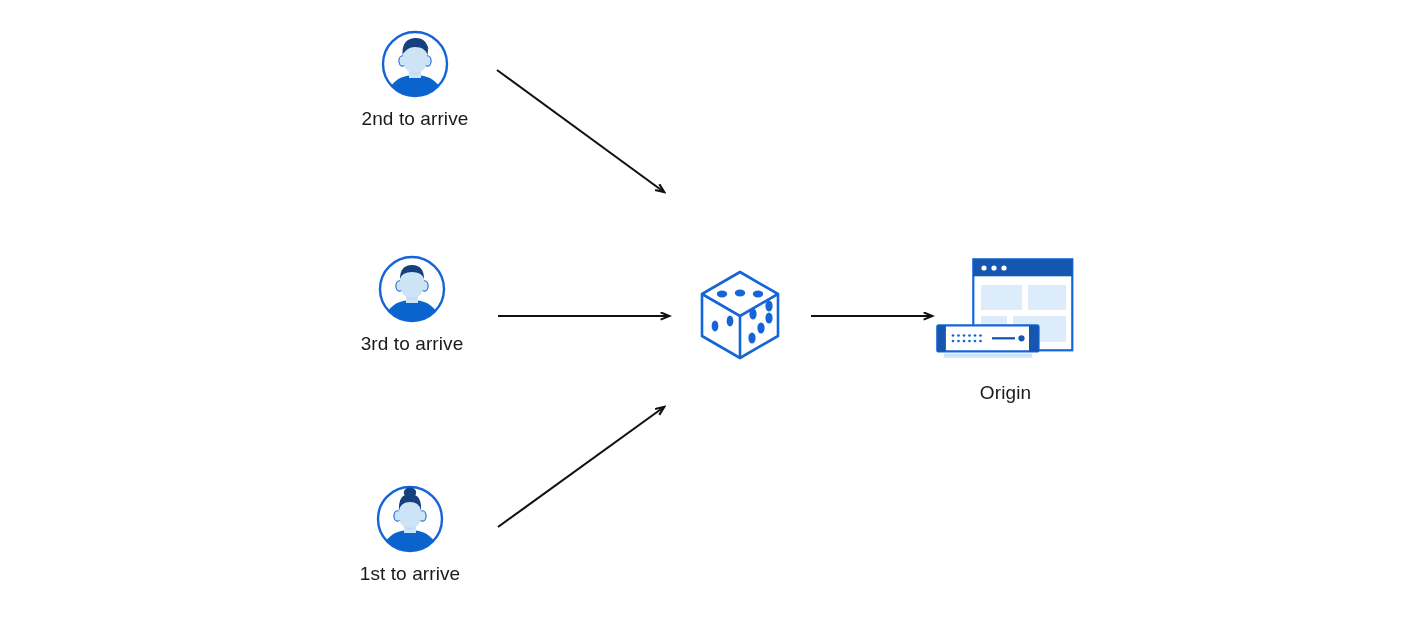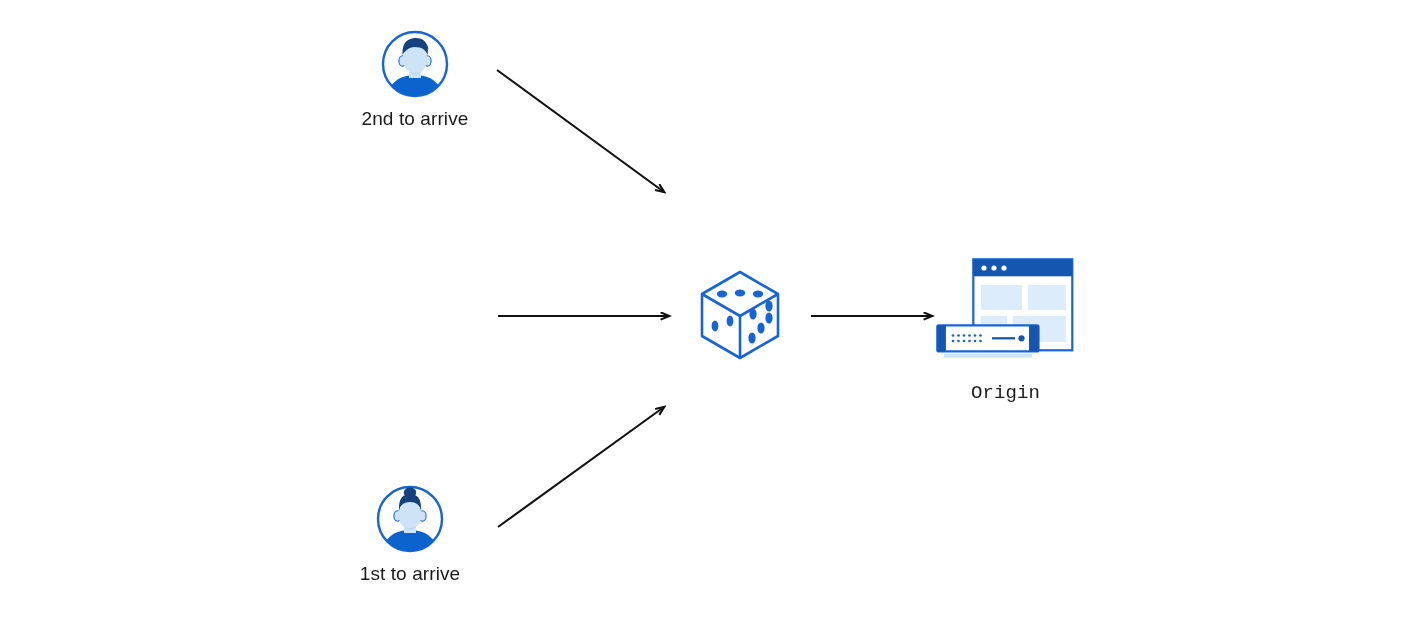--- a/index.html
+++ b/index.html
@@ -94,20 +94,42 @@
           <ellipse cx="48.5" cy="33" rx="3.6" ry="5.2" fill="#cde4f7" stroke="#1565d8" stroke-width="1.1"></ellipse>
           <path d="M24 29 q0 -17 12 -17 q12 0 12 17 q0 16 -12 16 q-12 0 -12 -16 Z" fill="#cde4f7"></path>
           <path d="M23.5 27 q-1 -16 12.5 -17 q9 -0.6 12 7 q1.5 4 0.6 10 q-2 -6 -8 -7.5 q-8 -2 -13 2.6 q-3 2.6 -4.1 4.9 Z" fill="#16407e"></path>
           <path d="M44 14.5 q5 1.5 5.5 7 q-3 -4 -7 -5.2 Z" fill="#16407e"></path>
         </g>
       </svg>
     </span>
     <span class="node-label">2nd to arrive</span>
   </div>
 
+  <div class="node" style="left:308px; top:253px; width:128px;">
+    <span class="icon-box">
+      <svg width="72" height="72" viewBox="0 0 72 72" xmlns="http://www.w3.org/2000/svg">
+        <defs>
+            <clipPath id="c2">
+              <circle cx="36" cy="36" r="32"></circle>
+            </clipPath>
+          </defs>
+        <circle cx="36" cy="36" r="32" fill="#ffffff" stroke="#1565d8" stroke-width="2.4"></circle>
+        <g clip-path="url(#c2)">
+          <path d="M36 47 C16 47 8 60 6 74 L66 74 C64 60 56 47 36 47 Z" fill="#0b63ce"></path>
+          <path d="M30 40 h12 v10 h-12 z" fill="#cde4f7"></path>
+          <path d="M30 44 q6 5 12 0 v-5 h-12 z" fill="#b6d8f2"></path>
+          <ellipse cx="23.5" cy="33" rx="3.6" ry="5.2" fill="#cde4f7" stroke="#1565d8" stroke-width="1.1"></ellipse>
+          <ellipse cx="48.5" cy="33" rx="3.6" ry="5.2" fill="#cde4f7" stroke="#1565d8" stroke-width="1.1"></ellipse>
+          <path d="M24 29 q0 -17 12 -17 q12 0 12 17 q0 16 -12 16 q-12 0 -12 -16 Z" fill="#cde4f7"></path>
+          <path d="M24 26 q0 -14 12 -14 q12 0 12 14 q-2 -7 -12 -7 q-10 0 -12 7 Z" fill="#16407e"></path>
+        </g>
+      </svg>
+    </span>
+    <span class="node-label">3rd to arrive</span>
+  </div>
 
   <div class="node" style="left:306px; top:483px; width:128px;justify-content:center;">
     <span class="icon-box">
       <svg width="72" height="72" viewBox="0 0 72 72" xmlns="http://www.w3.org/2000/svg">
         <defs>
             <clipPath id="c3">
               <circle cx="36" cy="36" r="32"></circle>
             </clipPath>
           </defs>
         <circle cx="36" cy="36" r="32" fill="#ffffff" stroke="#1565d8" stroke-width="2.4"></circle>
@@ -184,16 +206,16 @@
             <circle cx="28" cy="17" r="1.35"></circle>
               <circle cx="33.5" cy="17" r="1.35"></circle>
             <circle cx="39" cy="17" r="1.35"></circle>
               <circle cx="44.5" cy="17" r="1.35"></circle>
           </g>
           <line x1="56" y1="14.3" x2="79" y2="14.3" stroke="#1557b0" stroke-width="2.3"></line>
           <circle cx="85.5" cy="14.3" r="3.1" fill="#1557b0"></circle>
         </svg>
       </span>
     </span>
-    <span class="node-label" style="margin-top:14px;font-family:Liberation Mono, monospace;">Origin</span>
+    <span class="node-label" style="margin-top:14px;">Origin</span>
   </div>
 
 </div>
 
 </body></html>

